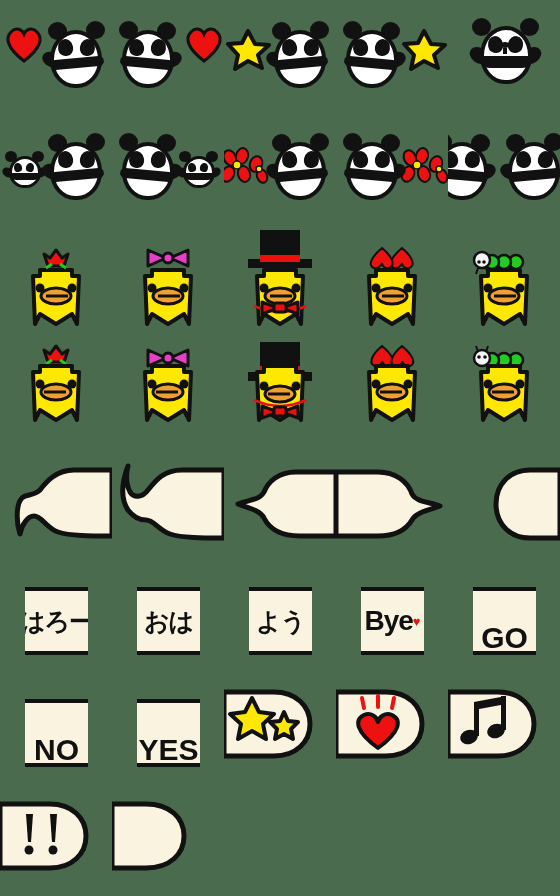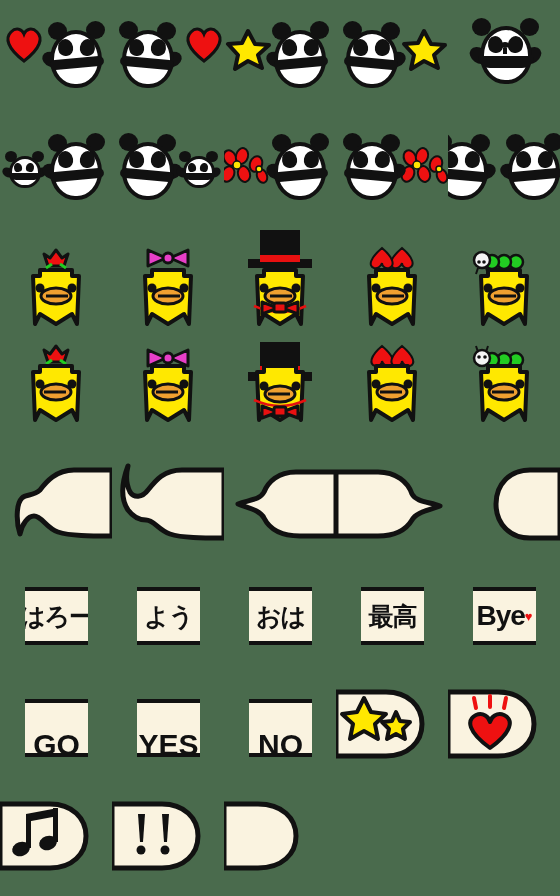--- a/index.html
+++ b/index.html
@@ -102,21 +102,21 @@
   
   .heart{position:relative;display:inline-block;}
 
   
   .starwrap{position:absolute;}
 
   
   .card{
     position:absolute;
     left:25px;top:27px;
-    width:63px;height:58px;
+    width:63px;height:68px;
     background:#faf3e0;
     border-top:4px solid #111;
     border-bottom:4px solid #111;
     box-sizing:border-box;
     display:flex;align-items:center;justify-content:center;
     overflow:hidden;
   }
   .card .ctext{
     color:#111;
     font-family:"Liberation Sans",sans-serif;
@@ -559,40 +559,33 @@
     <div class="art">
       <div class="card">
         <span class="ctext jp">はろー</span>
       </div>
     </div>
   </div>
 
   <div class="cell">
     <div class="art">
       <div class="card">
+        <span class="ctext jp">おは</span>
+      </div>
+    </div>
+  </div>
+
+  <div class="cell">
+    <div class="art">
+      <div class="card">
         <span class="ctext jp">よう</span>
       </div>
     </div>
   </div>
 
-  <div class="cell">
-    <div class="art">
-      <div class="card">
-        <span class="ctext jp">おは</span>
-      </div>
-    </div>
-  </div>
-
-  <div class="cell">
-    <div class="art">
-      <div class="card">
-        <span class="ctext jp">最高</span>
-      </div>
-    </div>
-  </div>
 
   <div class="cell">
     <div class="art">
       <div class="card">
         <span class="ctext bye">Bye</span>
         <span class="mini-heart">♥</span>
       </div>
     </div>
   </div>
 
@@ -600,29 +593,29 @@
     <div class="art">
       <div class="card">
         <span class="ctext en-big">GO</span>
       </div>
     </div>
   </div>
 
   <div class="cell">
     <div class="art">
       <div class="card">
+        <span class="ctext en-big">NO</span>
+      </div>
+    </div>
+  </div>
+
+  <div class="cell">
+    <div class="art">
+      <div class="card">
         <span class="ctext en-big">YES</span>
-      </div>
-    </div>
-  </div>
-
-  <div class="cell">
-    <div class="art">
-      <div class="card">
-        <span class="ctext en-big">NO</span>
       </div>
     </div>
   </div>
 
 
 
   <div class="cell">
     <div class="art">
       <svg width="112" height="112" viewBox="0 0 112 112">
         <path d="M0 20 L50 20 C72 20 86 34 86 52 C86 70 72 84 50 84 L0 84 Z" fill="#faf3e0" stroke="#111" stroke-width="5" stroke-linejoin="round"></path>

